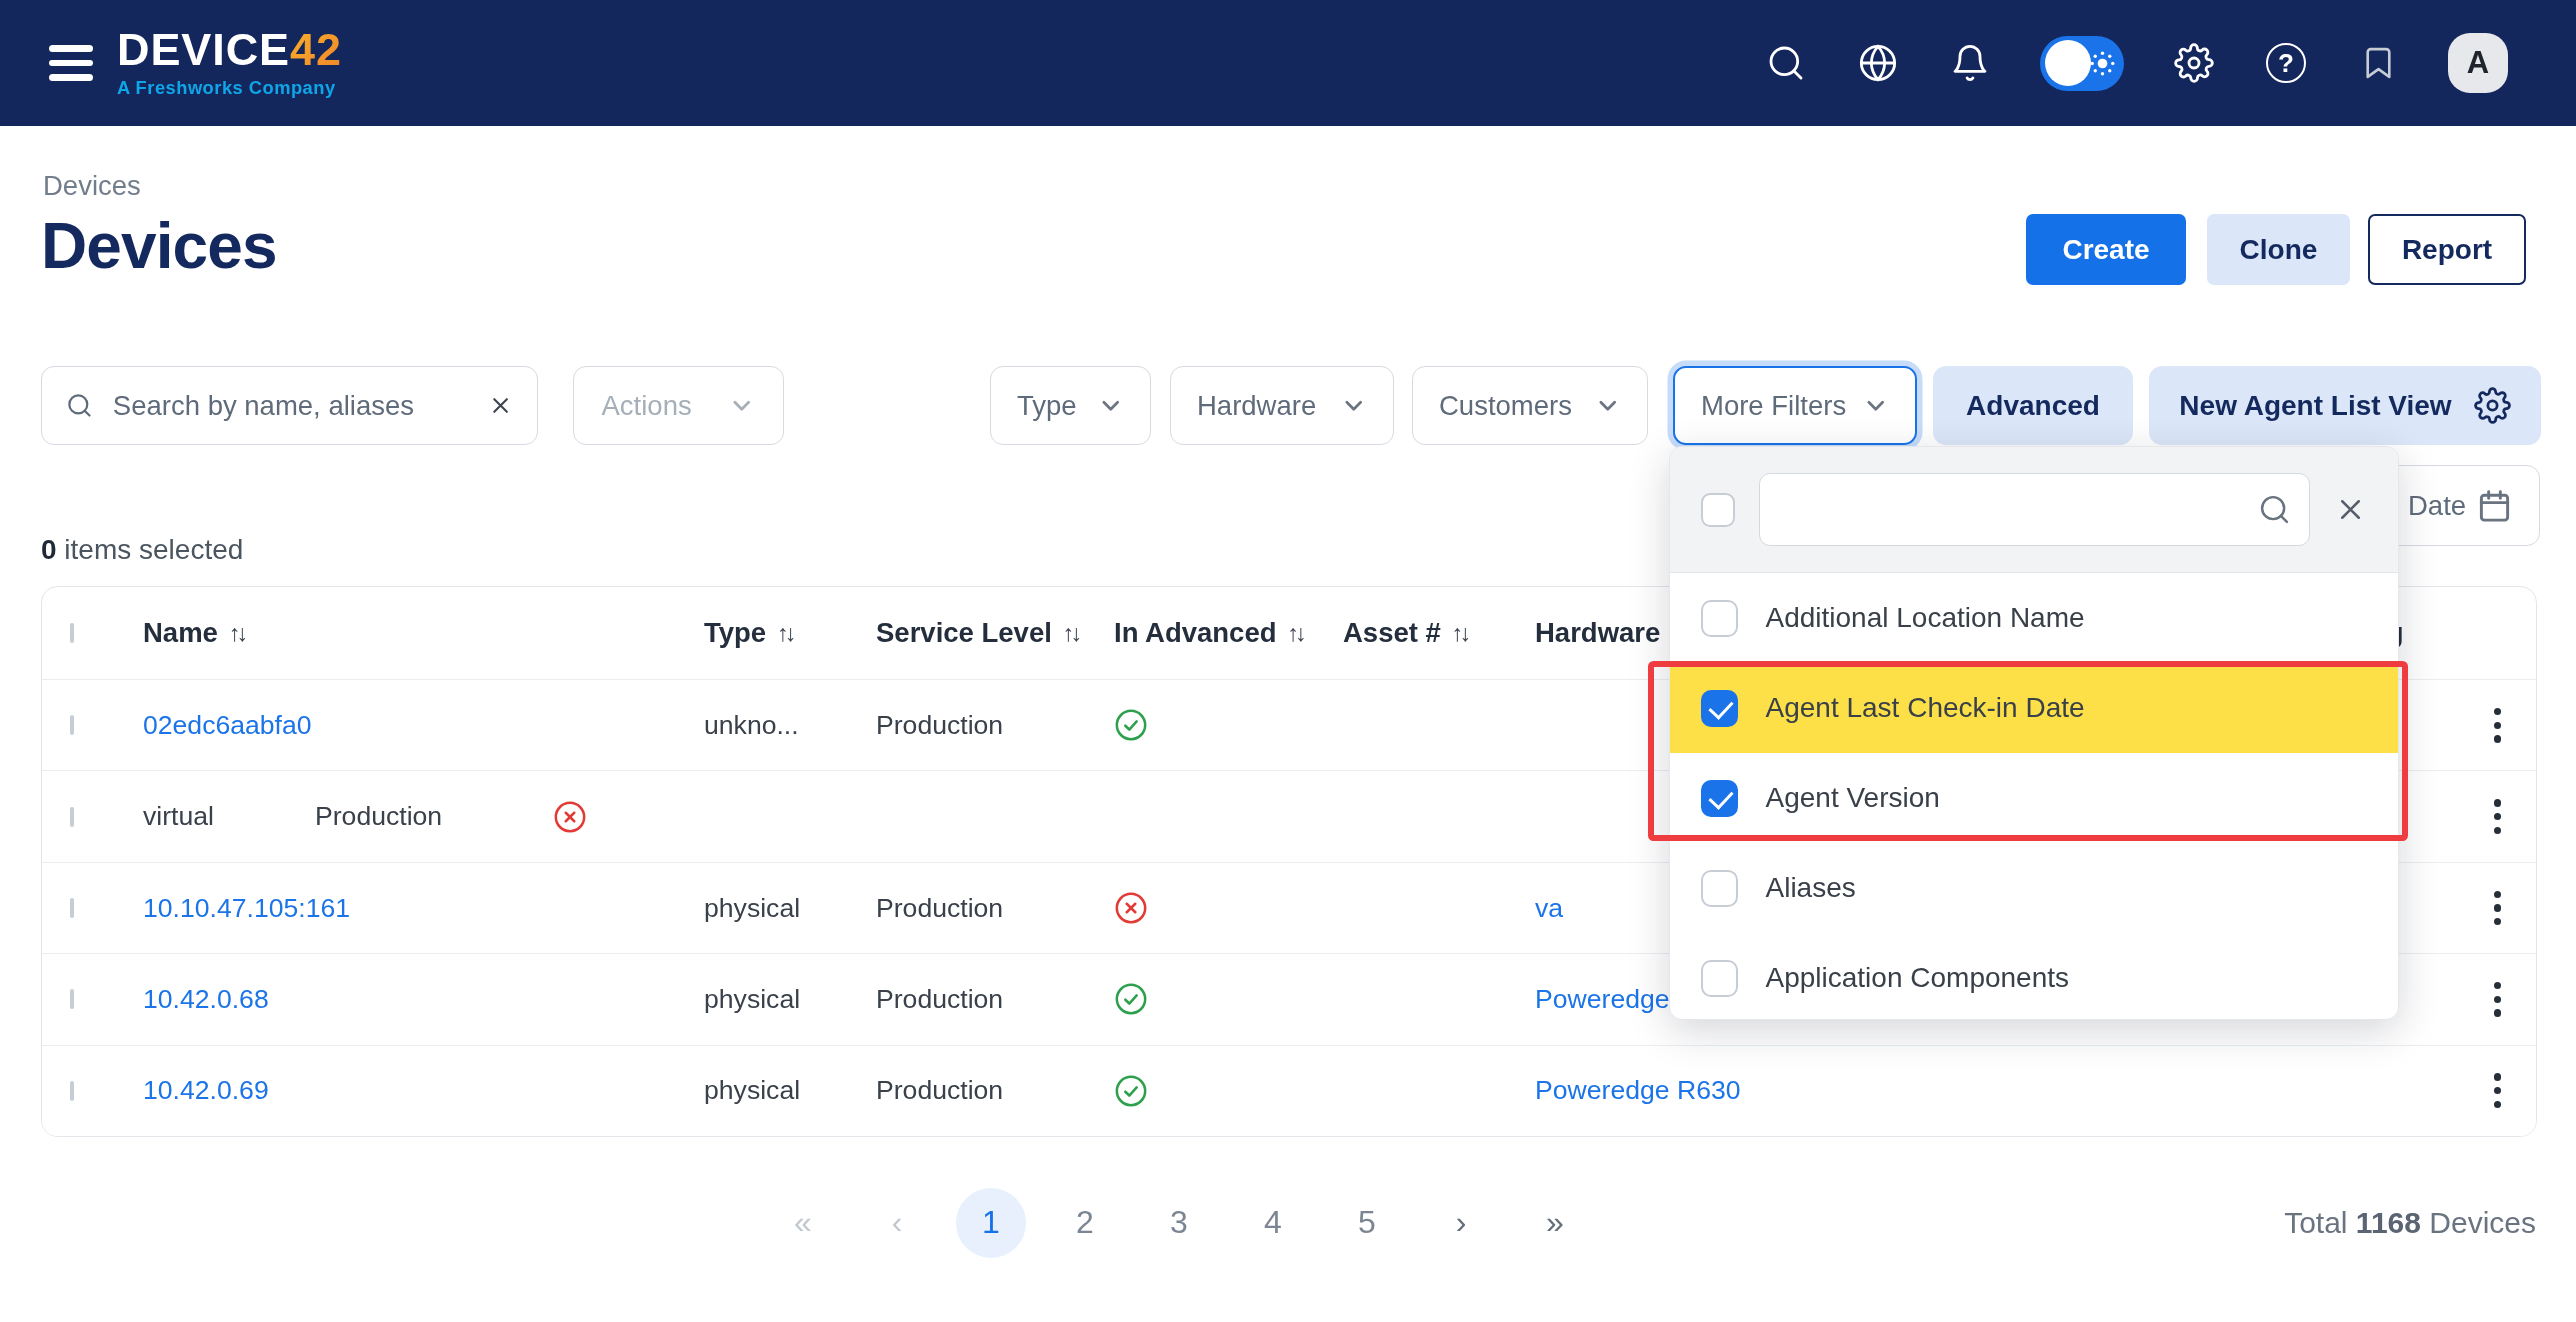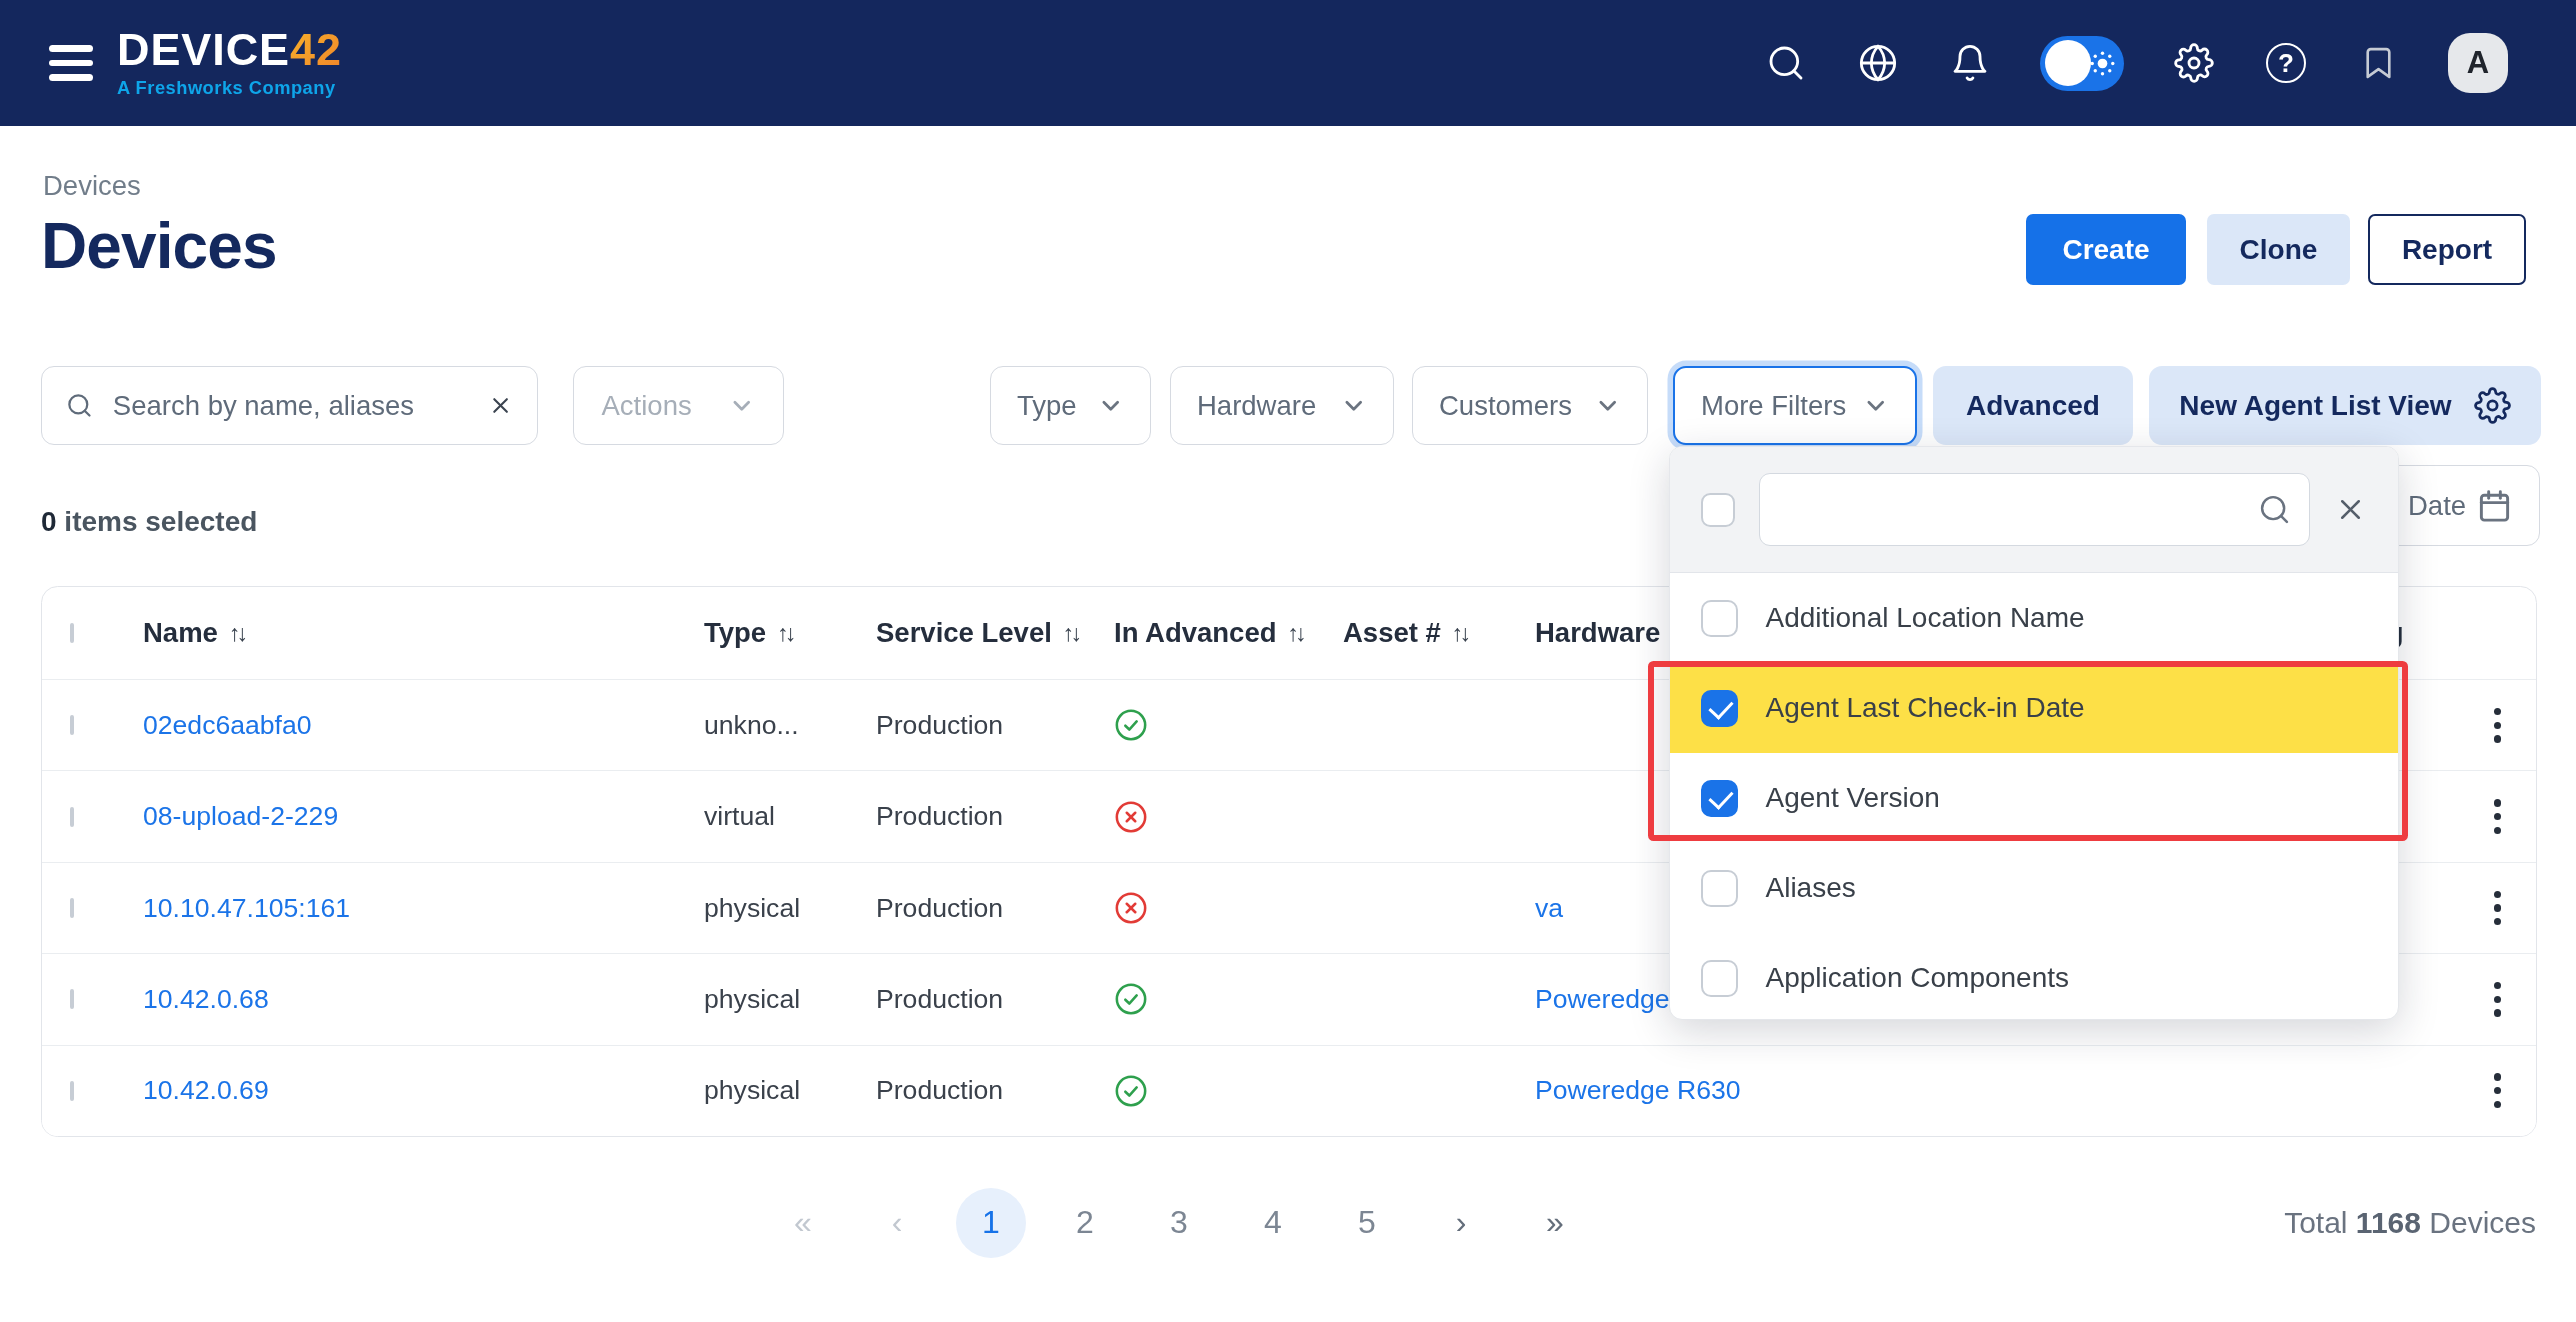--- a/index.html
+++ b/index.html
@@ -51,21 +51,21 @@
   .chip-hardware { left:1170px; width:224px; justify-content:space-between; padding:0 26px; }
   .chip-customers { left:1412px; width:236px; justify-content:space-between; padding:0 26px; }
   .chip-more { left:1673px; width:244px; justify-content:space-between; padding:0 26px;
     border:2.7px solid #1A73E8; box-shadow:0 0 0 5.5px rgba(26,115,232,.25); }
   .soft-btn { position:absolute; top:366px; height:79px; background:#DBE7F8; border-radius:13px;
     display:flex; align-items:center; justify-content:center; gap:22px; font-size:28px; font-weight:700; color:#14295E; cursor:pointer; }
   .soft-advanced { left:1933px; width:200px; }
   .soft-agent { left:2149px; width:392px; }
   .chev { color:#6B7480; }
 
-  .items-selected { position:absolute; left:41px; top:506px; font-size:28px; color:#4A5560;font-weight:bold; }
+  .items-selected { position:absolute; left:41px; top:534px; font-size:28px; color:#4A5560; }
   .items-selected b { color:#1F2937; }
 
   .date-btn { position:absolute; left:2350px; top:465px; width:190px; height:81px; background:#fff; border:1.8px solid #D6DAE1;
     border-radius:13px; display:flex; align-items:center; justify-content:space-between; padding:0 27.5px 0 57px;
     font-size:27.5px; color:#5F6B7A; z-index:4; cursor:pointer; }
 
   
   .table { position:absolute; left:41px; top:586px; width:2496px; height:551px; background:#fff;
     border:1.8px solid #E2E5EA; border-radius:16.5px; display:flex; flex-direction:column; overflow:hidden; z-index:2; }
   .thead { display:flex; align-items:center; height:93px; border-bottom:1.8px solid #EAEDF0; flex:none; }
@@ -308,21 +308,20 @@
         <span class="kebab">
           <i></i>
           <i></i>
           <i></i>
         </span>
       </div>
   </div>
 
   <div class="trow">
     <div class="c-check"><span class="cb"></span></div>
-    <div class="c-name"><span class="link">08-upload-2-229</span></div>
     <div class="c-type cell">virtual</div>
     <div class="c-sl cell">Production</div>
     <div class="c-is">
       <svg width="34" height="34" viewBox="0 0 24 24" fill="none" stroke="#E23B36" stroke-width="1.8" stroke-linecap="round">
           <circle cx="12" cy="12" r="10"></circle>
           <line x1="15" y1="9" x2="9" y2="15"></line>
           <line x1="9" y1="9" x2="15" y2="15"></line>
         </svg>
     </div>
     <div class="c-asset cell"></div>

